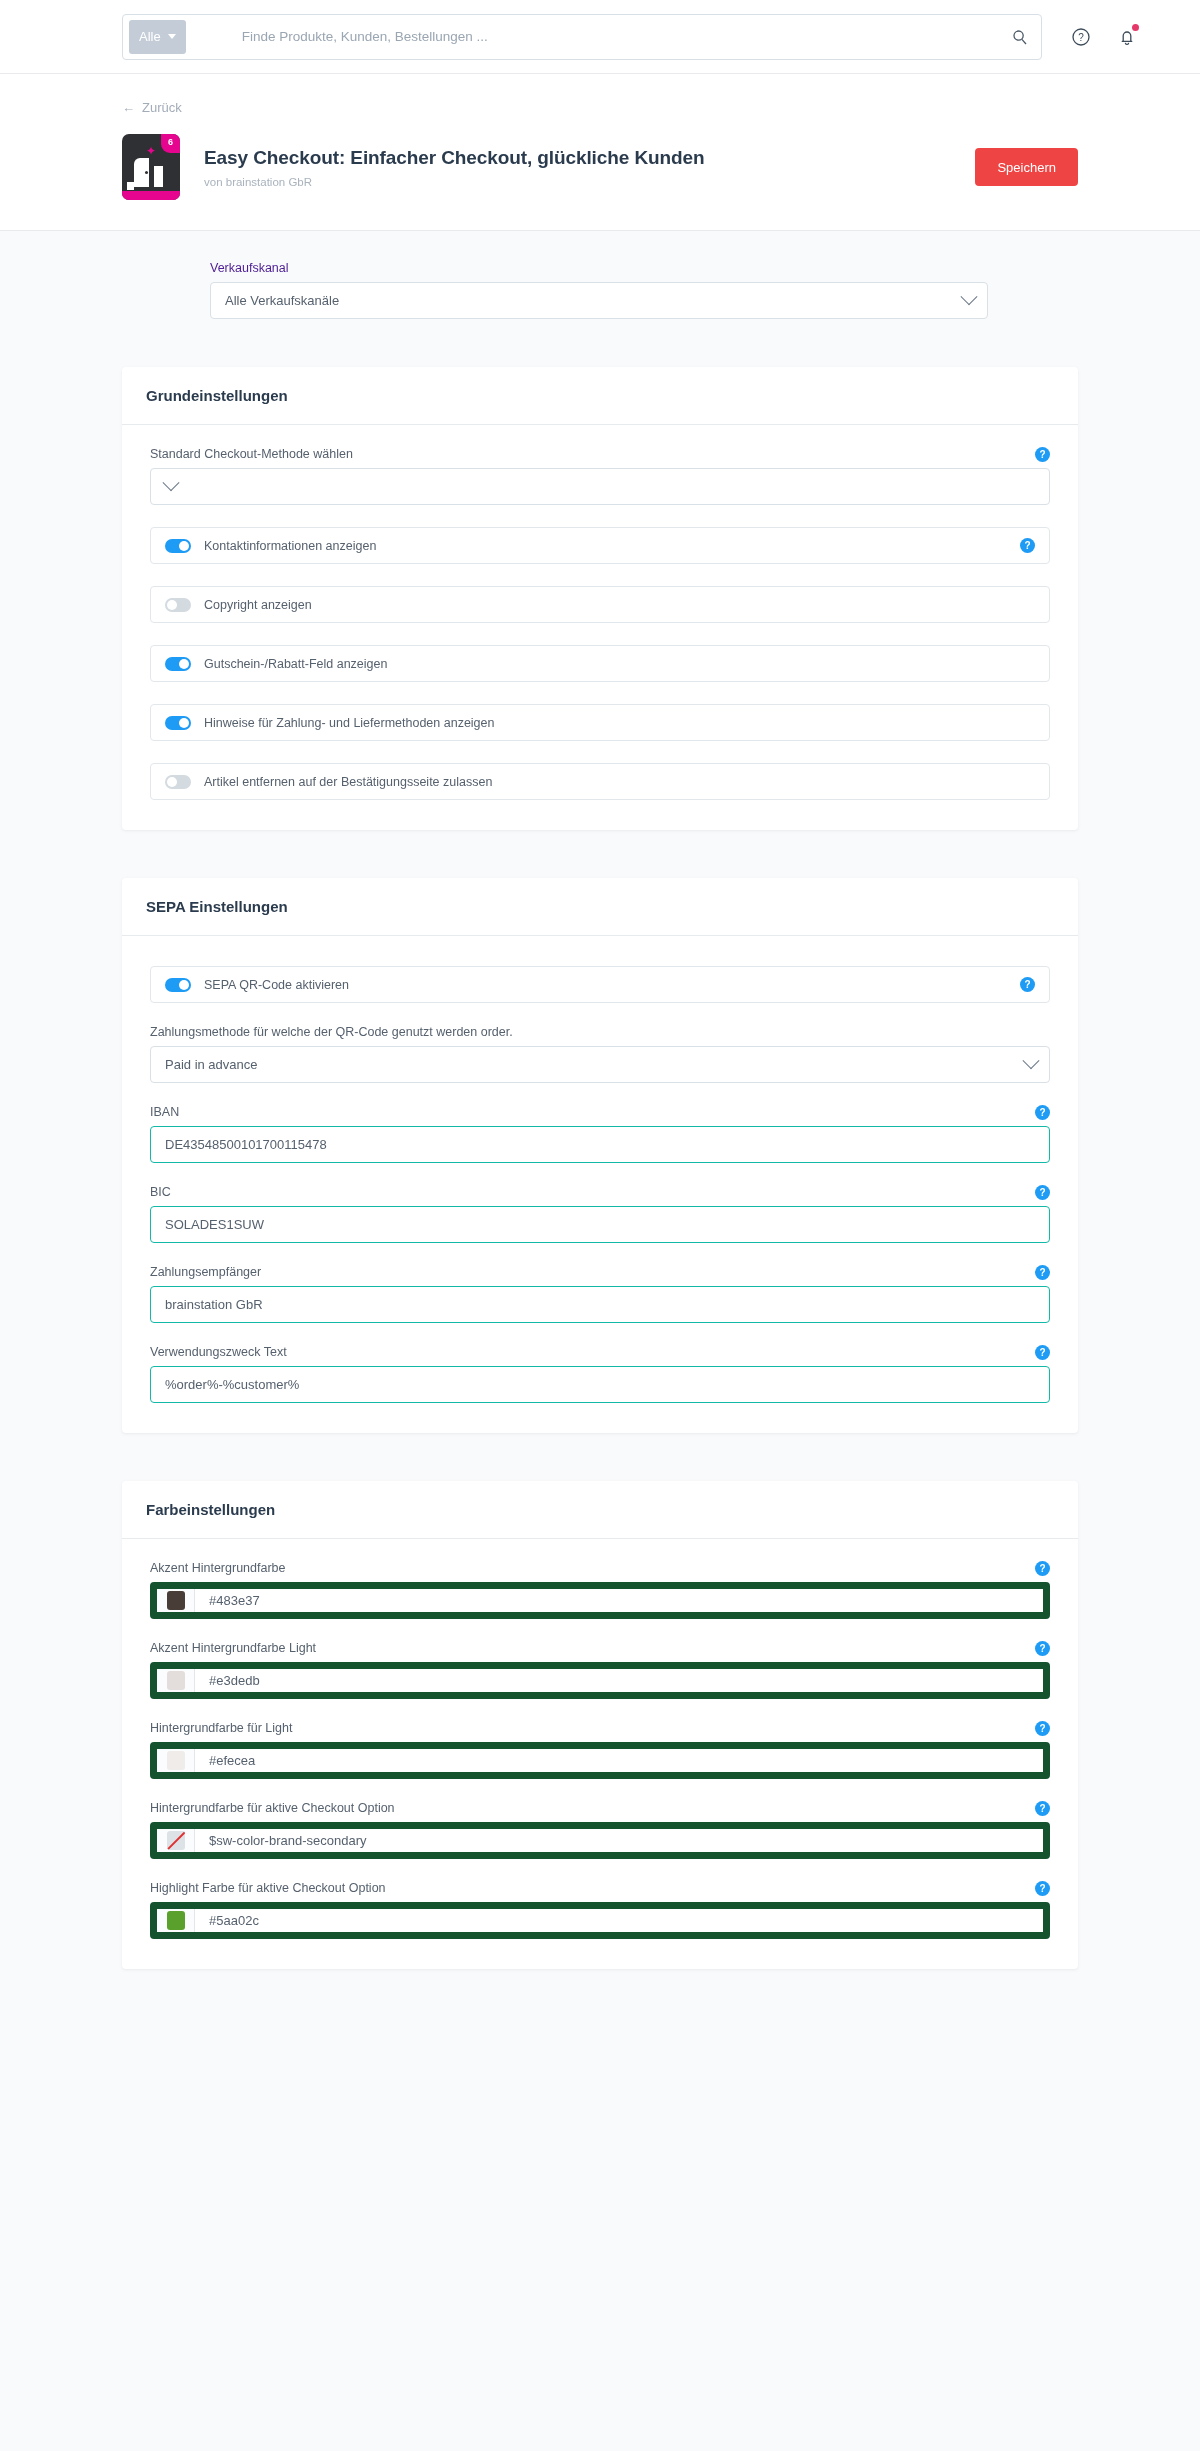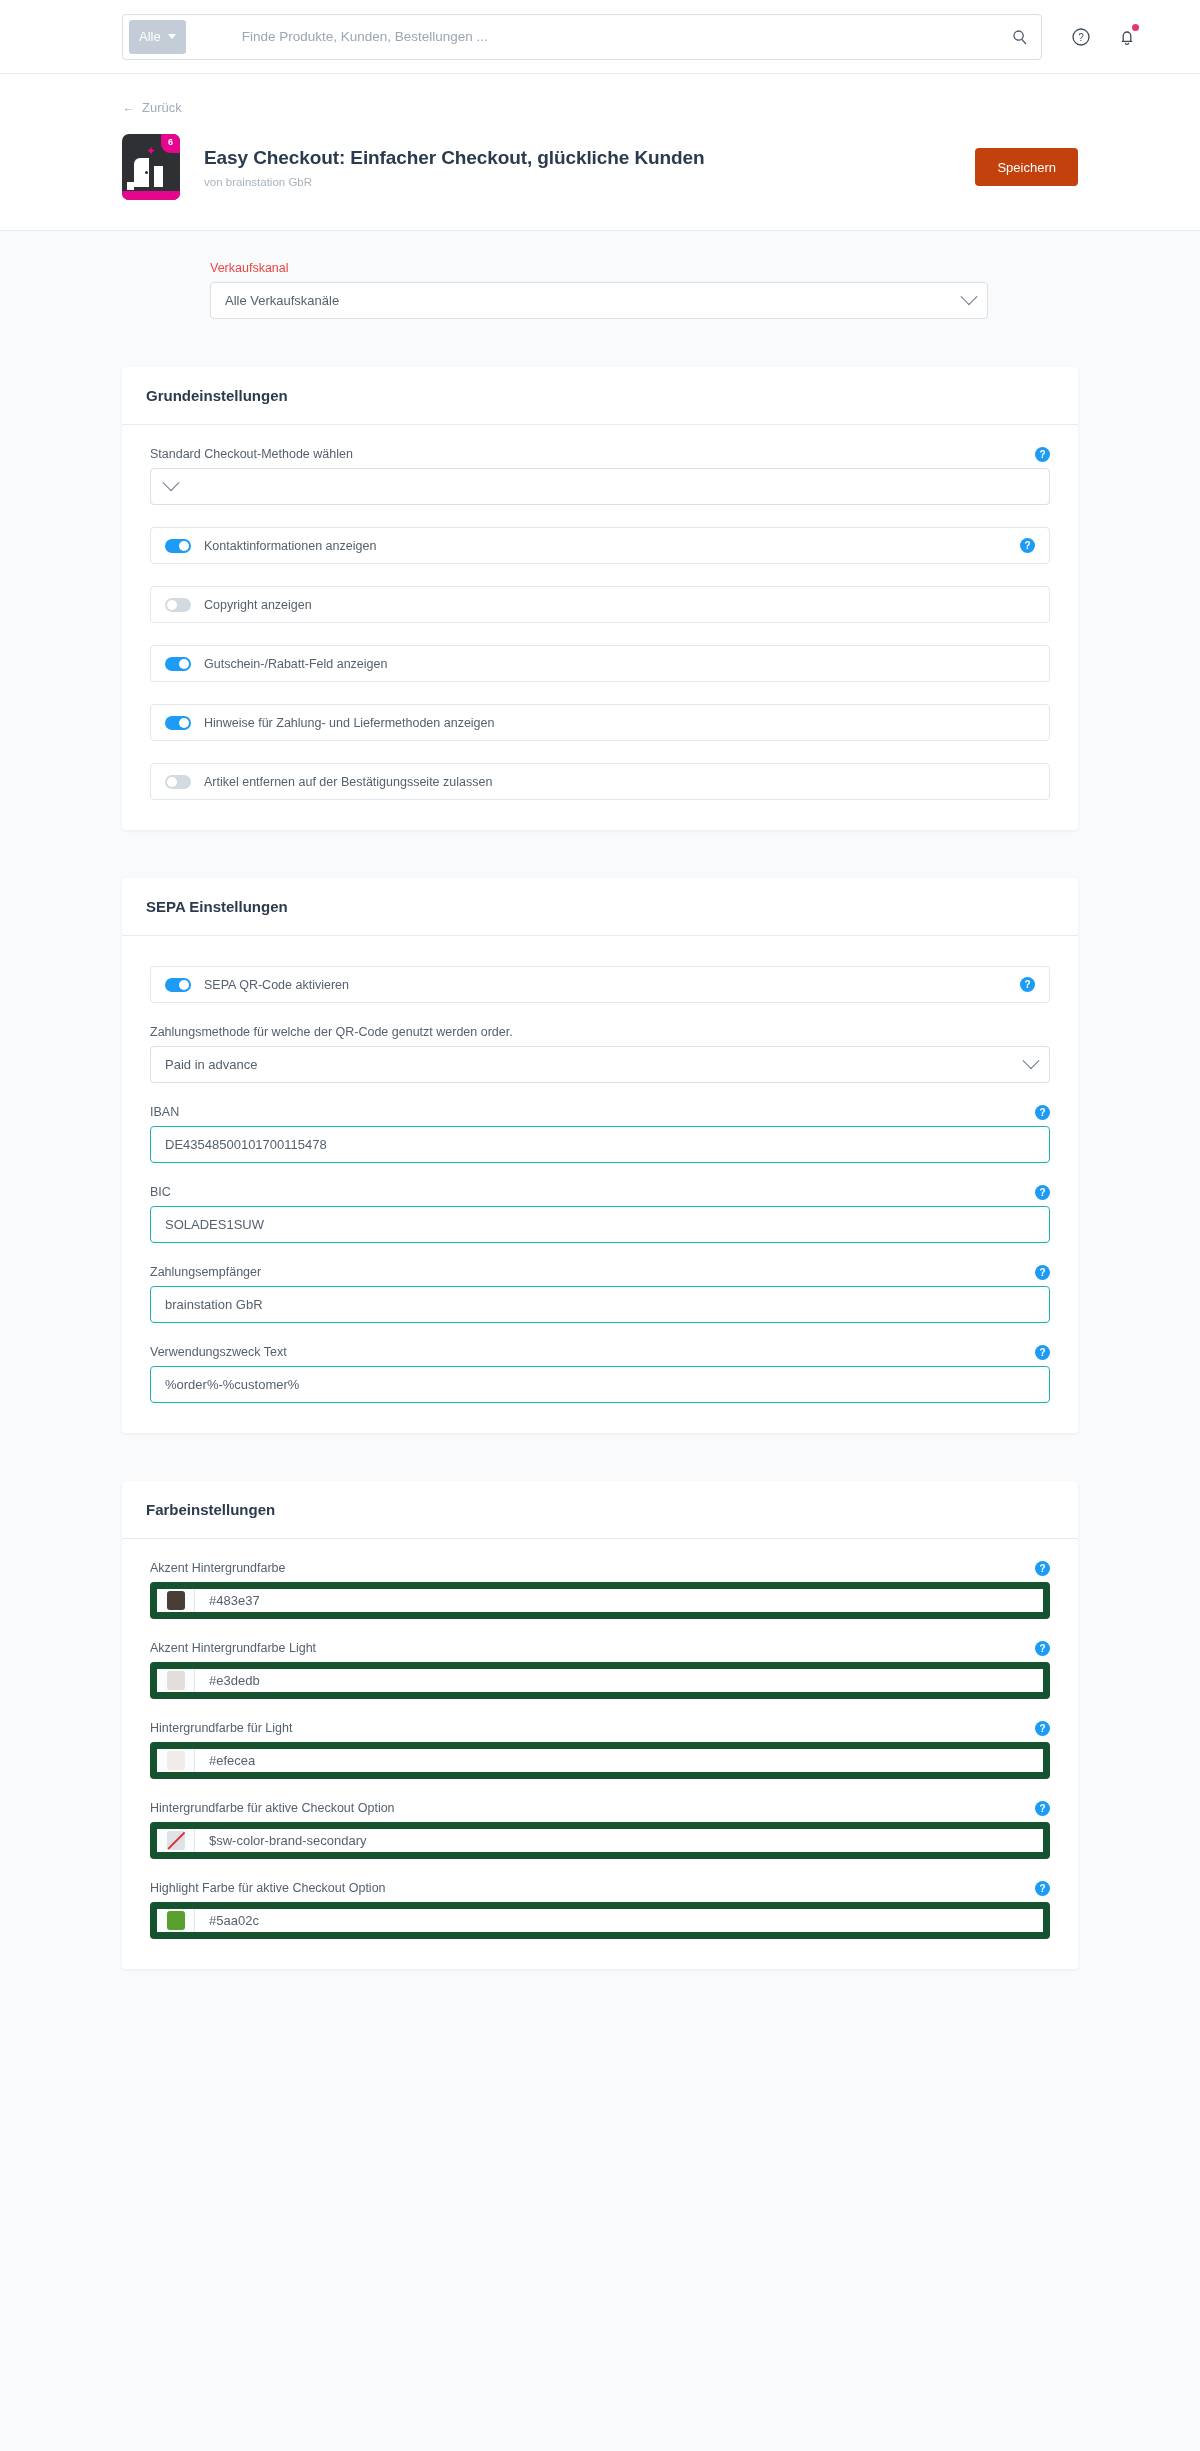--- a/index.html
+++ b/index.html
@@ -152,40 +152,40 @@
     font-weight: bold;
     color: #2b3b4e;
     letter-spacing: -0.1px;
   }
   .appvendor {
     font-size: 11.5px;
     color: #a9b3bd;
     margin-top: 7px;
   }
   .save-btn {
-    background: #c2410c;
+    background: #ef4444;
     color: #ffffff;
     border: none;
     border-radius: 4px;
     font-size: 13px;
     padding: 0 22px;
     height: 38px;
     cursor: pointer;
     font-family: "Liberation Sans", sans-serif;
   }
 
   
   .content { padding: 0 0 60px 0; }
   .channel-block {
     padding-top: 30px;
     padding-left: 210px;
   }
   .field-label {
     font-size: 12.5px;
-    color: #ef4444;
+    color: #4c1d95;
     margin-bottom: 7px;
   }
   .select-box {
     width: 778px;
     height: 37px;
     background: #ffffff;
     border: 1px solid #d9e0e6;
     border-radius: 4px;
     display: flex;
     align-items: center;

